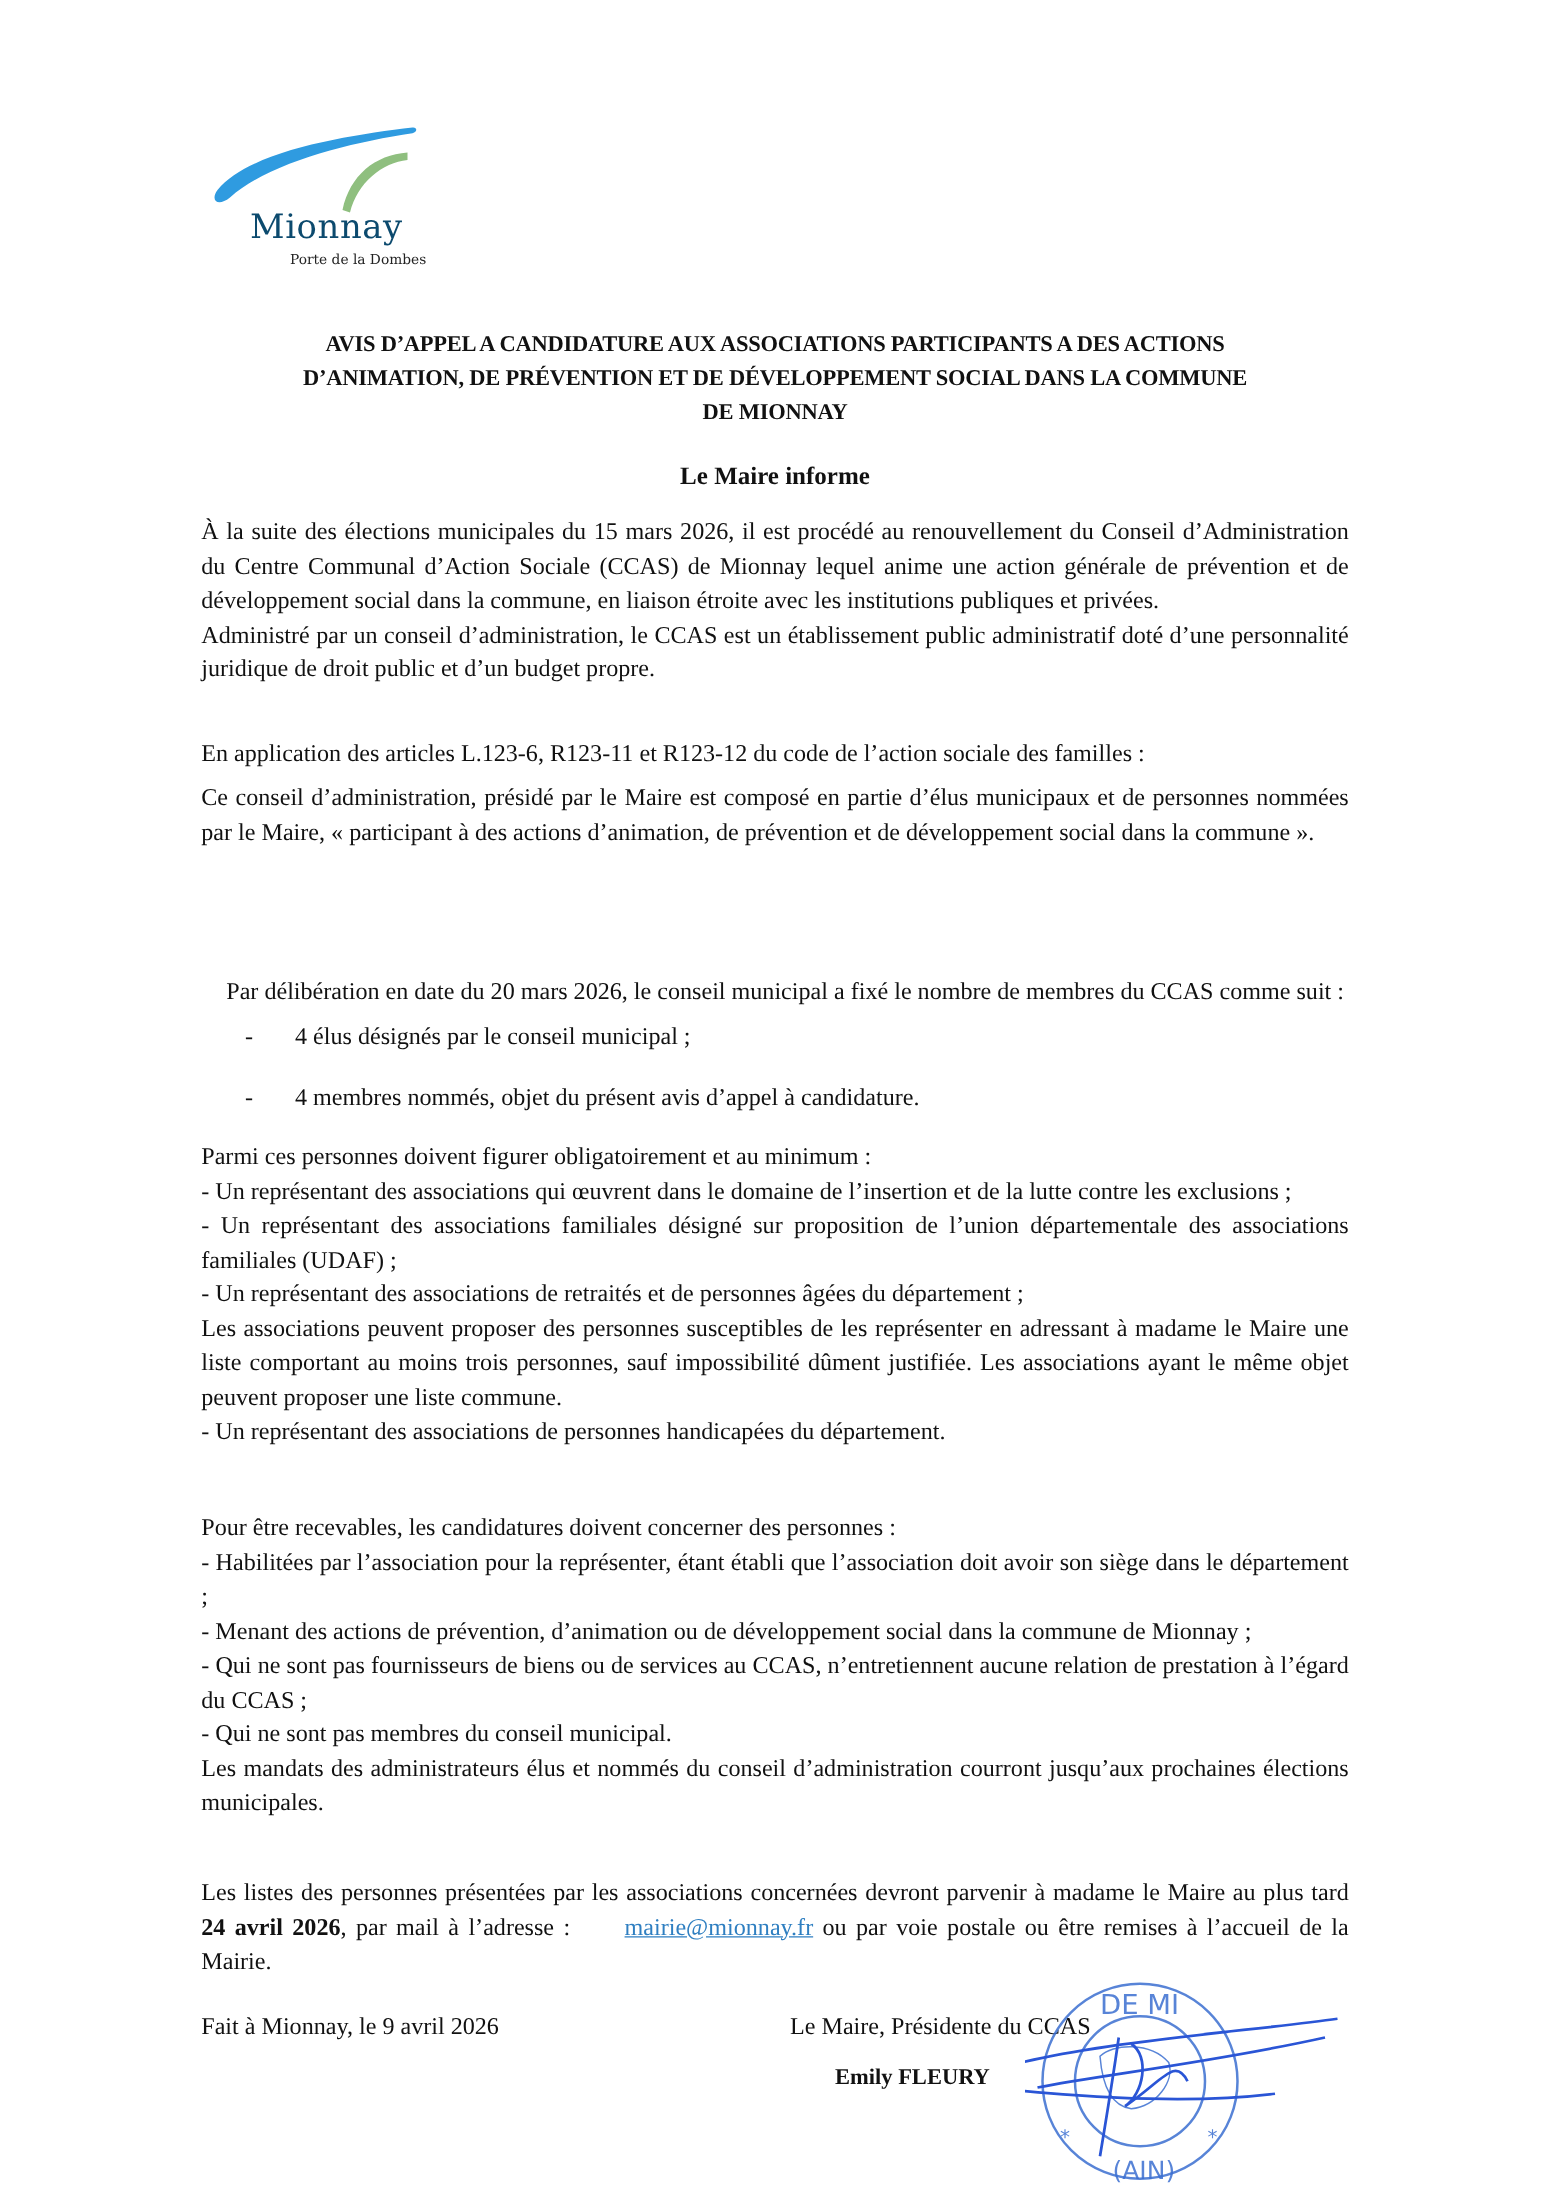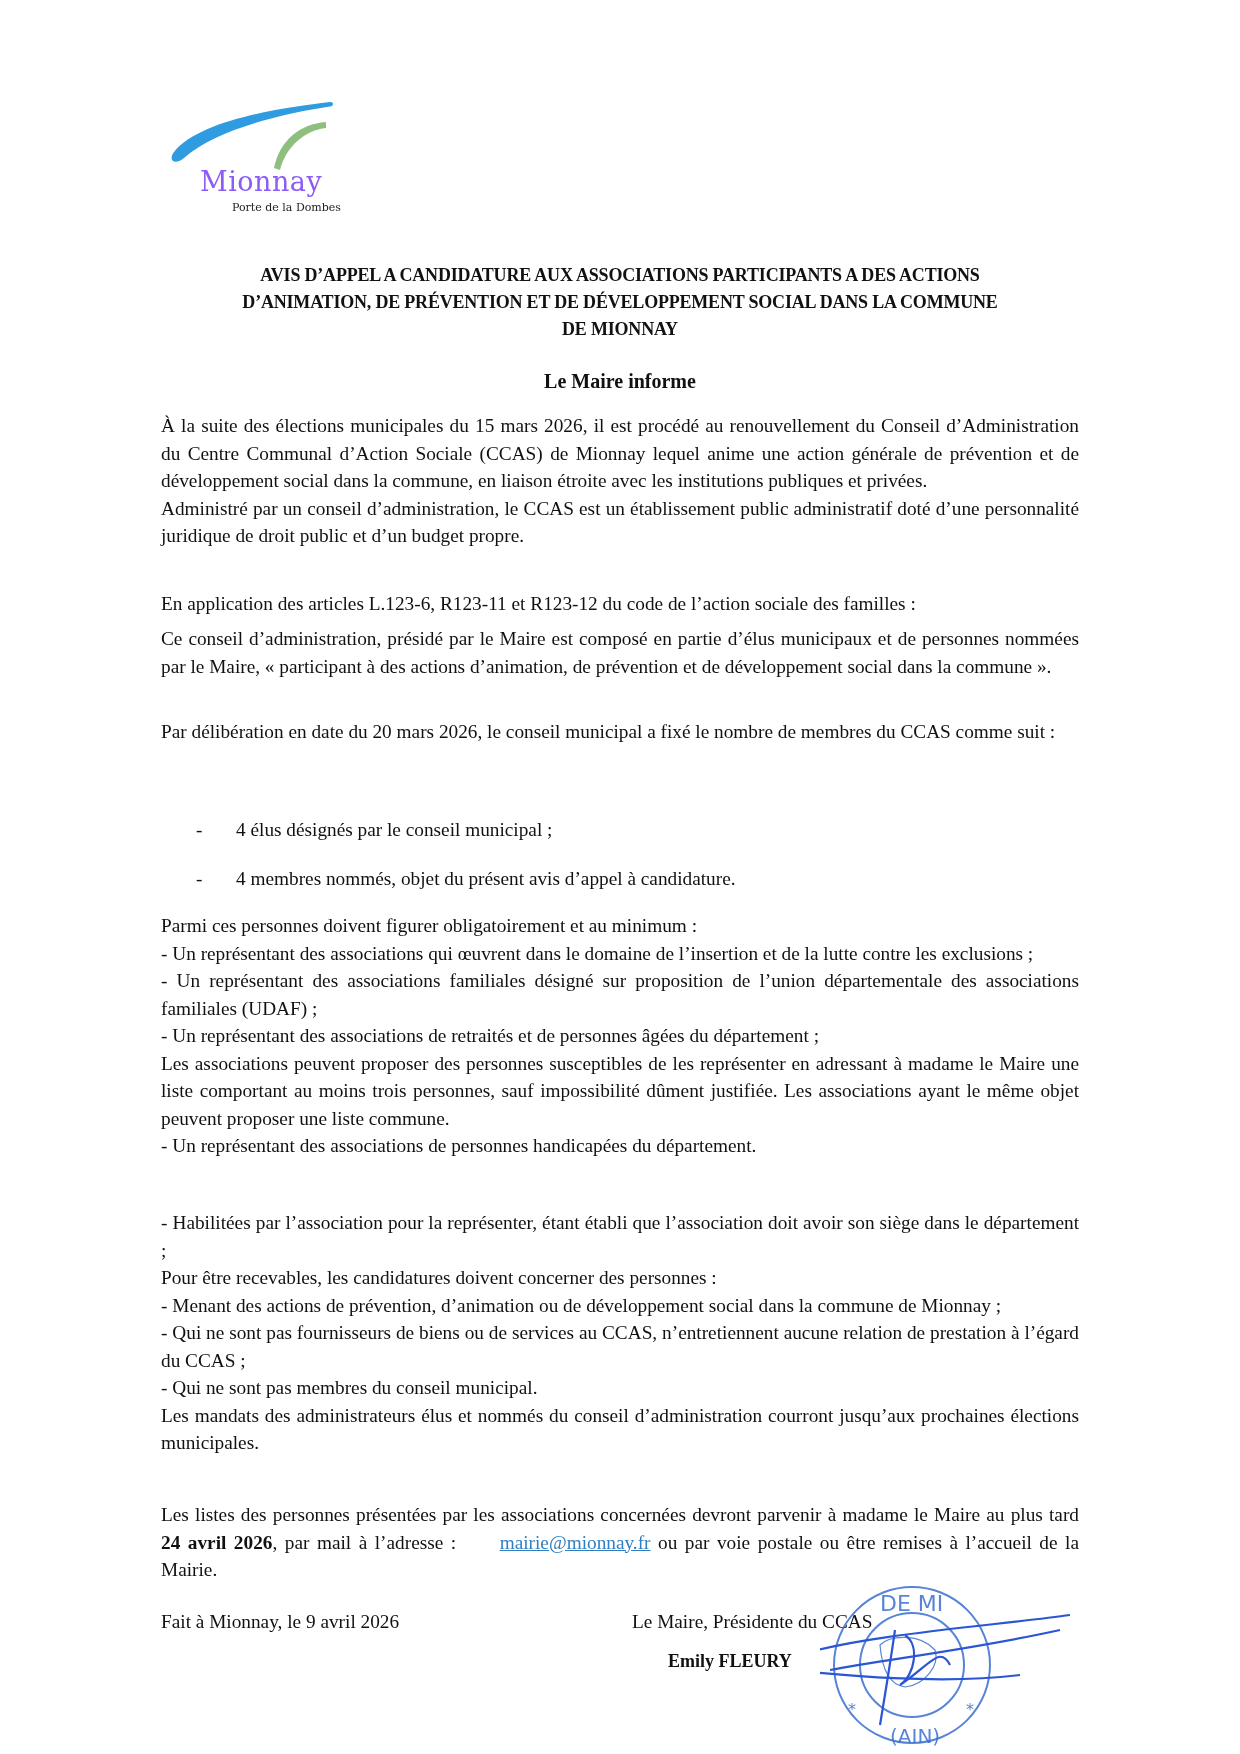--- a/index.html
+++ b/index.html
@@ -4,21 +4,21 @@
 <style>
   html, body { margin: 0; padding: 0; background: #ffffff; }
   body { width: 1240px; height: 1754px; position: relative; overflow: hidden;
          font-family: "Liberation Serif", "DejaVu Serif", serif; color: #111111; }
   .page { position: absolute; left: 0; top: 0; width: 1240px; height: 1754px; }
 
   
   .logo { position: absolute; left: 170px; top: 100px; width: 200px; height: 125px; }
   .logo svg { position: absolute; left: 0; top: 0; }
   .logo-name { position: absolute; left: 30px; top: 66px; font-family: "DejaVu Serif", serif;
-               font-size: 27px; color: #8b5cf6; letter-spacing: 0.5px; }
+               font-size: 27px; color: #0c4a6e; letter-spacing: 0.5px; }
   .logo-sub { position: absolute; left: 62px; top: 101px; font-family: "DejaVu Serif", serif;
               font-size: 11px; color: #222; }
 
   
   .title { position: absolute; left: 150px; top: 262px; width: 940px; text-align: center;
            font-weight: bold; font-size: 18px; line-height: 27px; letter-spacing: -0.2px; }
   .subtitle { position: absolute; left: 150px; top: 370px; width: 940px; text-align: center;
               font-weight: bold; font-size: 20px; }
 
   
@@ -67,21 +67,21 @@
   </div>
 
   <div class="body" style="top:590px;">
     <p class="p-last-left">En application des articles L.123-6, R123-11 et R123-12 du code de l’action sociale des familles :</p>
   </div>
 
   <div class="body" style="top:625px;">
     <p class="p-last-left">Ce conseil d’administration, présidé par le Maire est composé en partie d’élus municipaux et de personnes nommées par le Maire, « participant à des actions d’animation, de prévention et de développement social dans la commune ».</p>
   </div>
 
-  <div class="body" style="top:718px;">
+  <div class="body" style="top:780px;margin-left:20px;">
     <p class="p-last-left">Par délibération en date du 20 mars 2026, le conseil municipal a fixé le nombre de membres du CCAS comme suit :</p>
   </div>
 
   <div class="dash-list" style="top:816px;">
     <div class="dash-item">
       <span class="dash">-</span>
       <span class="txt">4 élus désignés par le conseil municipal ;</span>
     </div>
     <div class="dash-item" style="margin-top:22px;">
       <span class="dash">-</span>
@@ -92,22 +92,22 @@
   <div class="body" style="top:912px;">
     <p class="p-last-left">Parmi ces personnes doivent figurer obligatoirement et au minimum :</p>
     <p class="p-last-left">- Un représentant des associations qui œuvrent dans le domaine de l’insertion et de la lutte contre les exclusions ;</p>
     <p class="p-last-left">- Un représentant des associations familiales désigné sur proposition de l’union départementale des associations familiales (UDAF) ;</p>
     <p class="p-last-left">- Un représentant des associations de retraités et de personnes âgées du département ;</p>
     <p class="p-last-left">Les associations peuvent proposer des personnes susceptibles de les représenter en adressant à madame le Maire une liste comportant au moins trois personnes, sauf impossibilité dûment justifiée. Les associations ayant le même objet peuvent proposer une liste commune.</p>
     <p class="p-last-left">- Un représentant des associations de personnes handicapées du département.</p>
   </div>
 
   <div class="body" style="top:1209px;">
+    <p class="p-last-left">Pour être recevables, les candidatures doivent concerner des personnes :</p>
     <p class="p-last-left">- Habilitées par l’association pour la représenter, étant établi que l’association doit avoir son siège dans le département ;</p>
-    <p class="p-last-left">Pour être recevables, les candidatures doivent concerner des personnes :</p>
     <p class="p-last-left">- Menant des actions de prévention, d’animation ou de développement social dans la commune de Mionnay ;</p>
     <p class="p-last-left">- Qui ne sont pas fournisseurs de biens ou de services au CCAS, n’entretiennent aucune relation de prestation à l’égard du CCAS ;</p>
     <p class="p-last-left">- Qui ne sont pas membres du conseil municipal.</p>
     <p class="p-last-left">Les mandats des administrateurs élus et nommés du conseil d’administration courront jusqu’aux prochaines élections municipales.</p>
   </div>
 
   <div class="body" style="top:1501px;">
     <p class="p-last-left"><span>Les listes des personnes présentées par les associations concernées devront parvenir à madame le Maire au plus tard </span><b>24 avril 2026</b><span>, par mail à l’adresse : </span><a class="email" href="mailto:mairie@mionnay.fr">mairie@mionnay.fr</a><span> ou par voie postale ou être remises à l’accueil de la Mairie.</span></p>
   </div>
 

